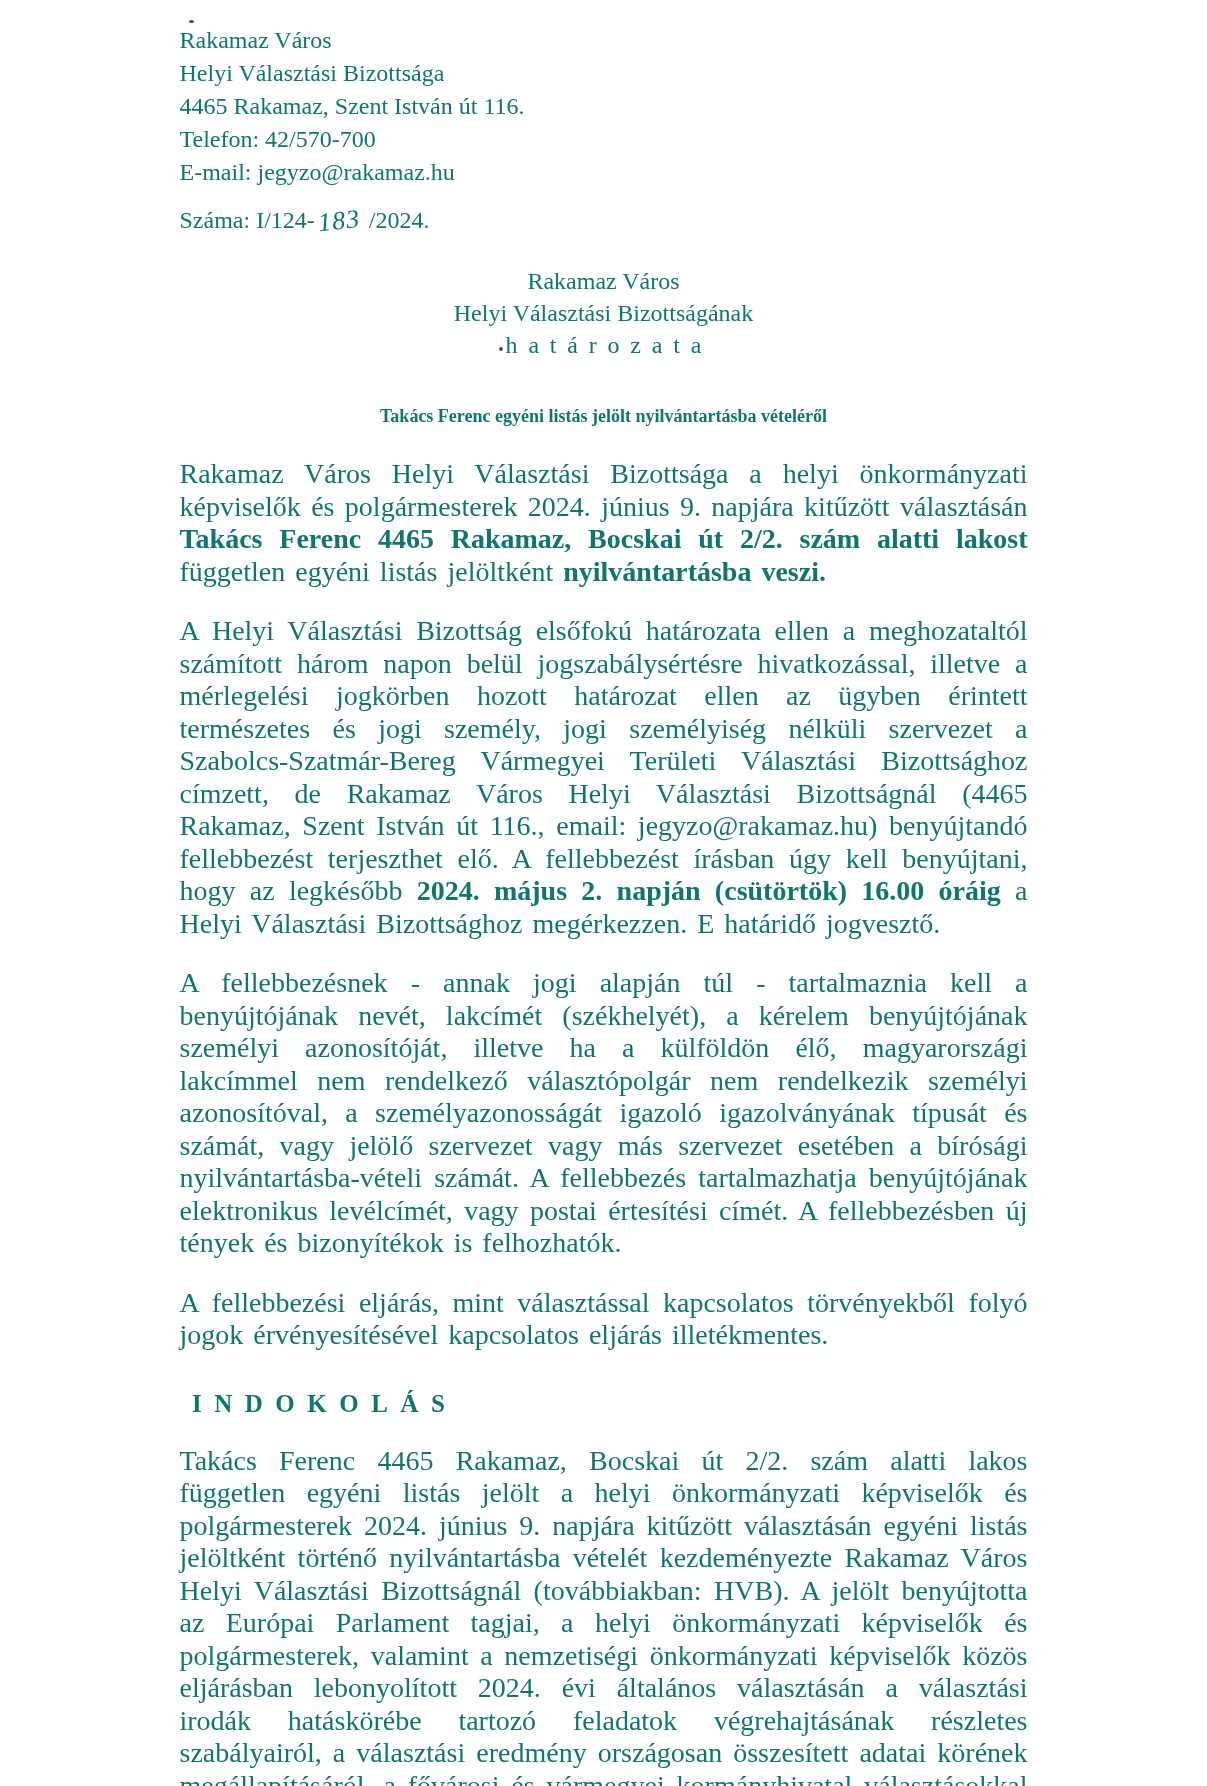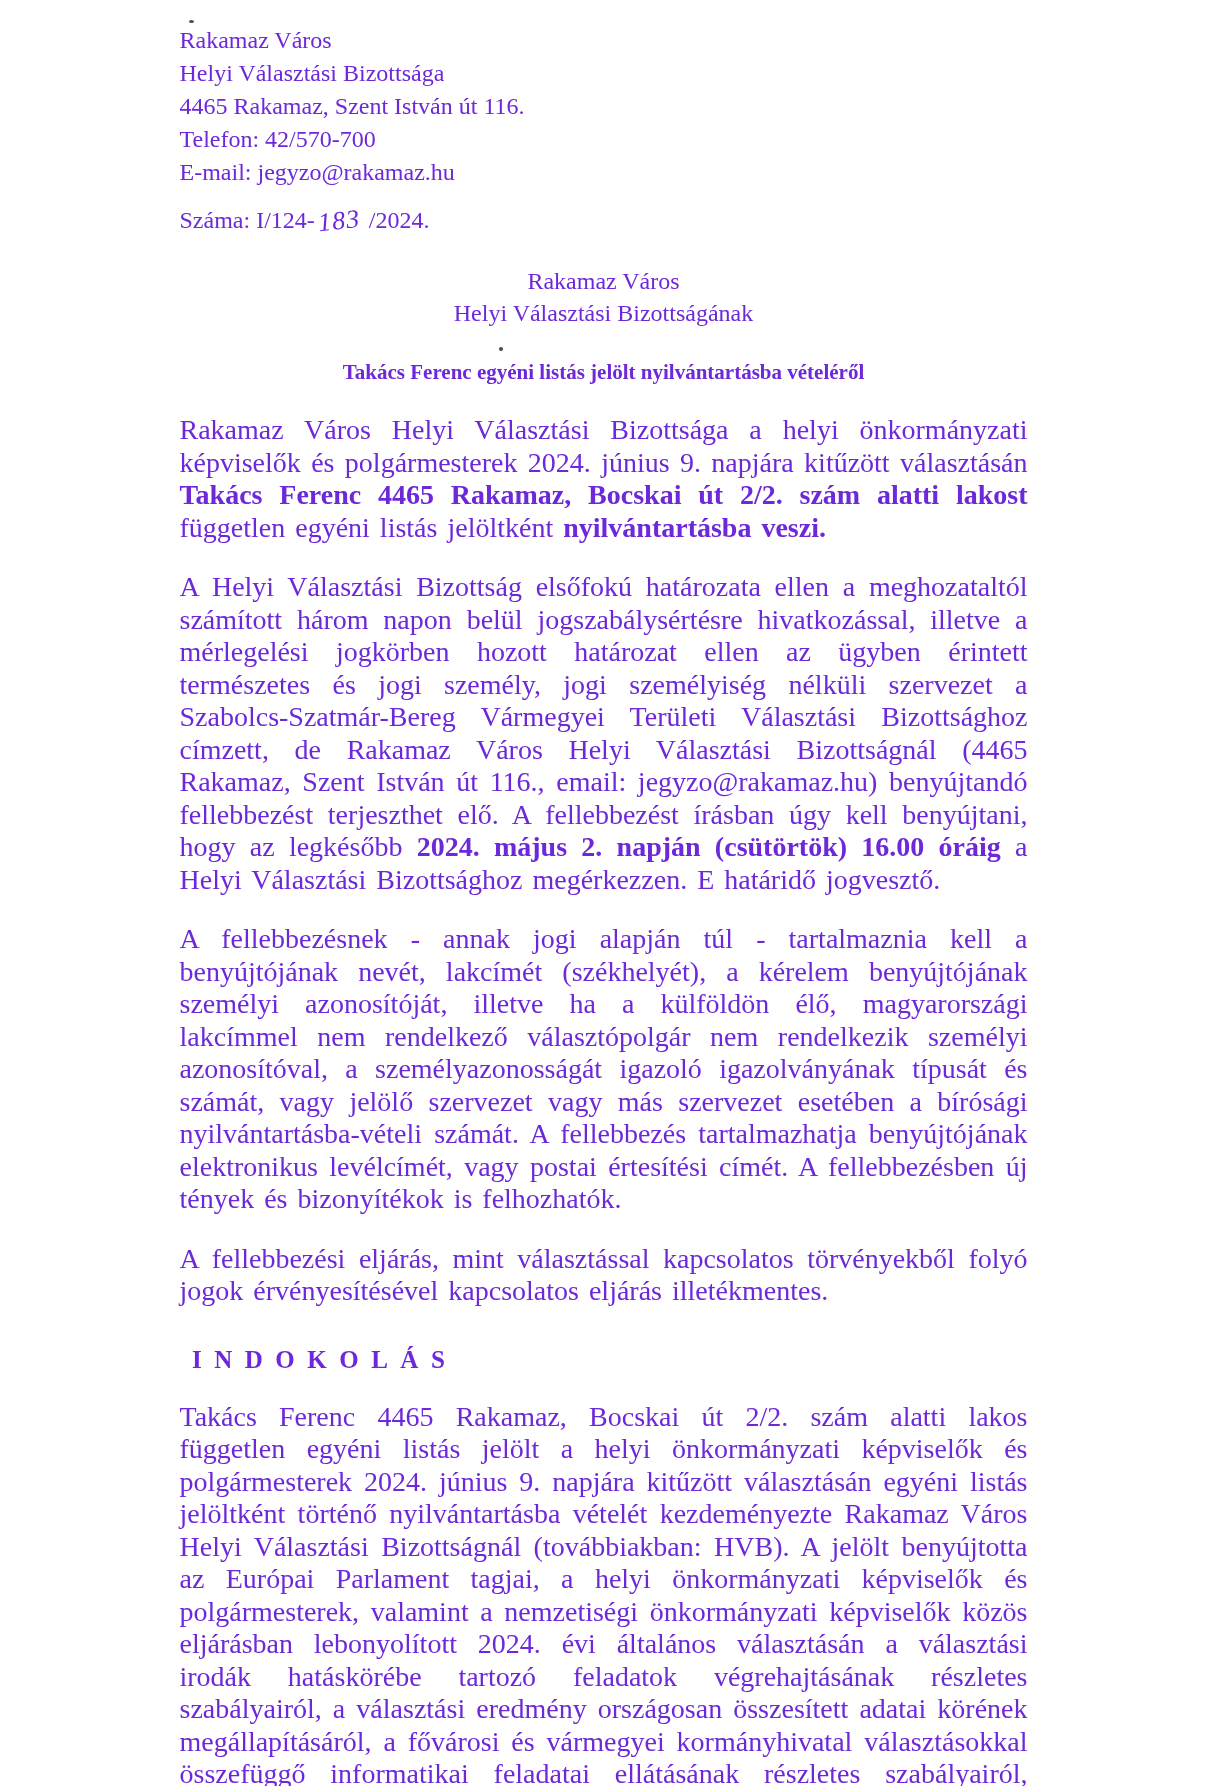--- a/index.html
+++ b/index.html
@@ -8,21 +8,21 @@
     background: #ffffff;
   }
   .page {
     position: relative;
     width: 962px;
     height: 1786px;
     box-sizing: border-box;
     margin: 0 auto;
     padding: 24px 57px 0 57px;
     background: #ffffff;
-    color: #6d28d9;
+    color: #0f766e;
     font-family: "Liberation Serif", "DejaVu Serif", serif;
     overflow: hidden;
   }
   .sender-block {
     font-size: 24px;
     line-height: 33px;
   }
   .case-number {
     margin-top: 14px;
     font-size: 24px;
@@ -40,24 +40,24 @@
     margin-top: 28px;
     text-align: center;
     font-size: 24px;
     line-height: 32px;
   }
   .spaced {
     letter-spacing: 0.45em;
     padding-left: 0.45em; 
   }
   .subject {
-    margin-top: 28px;
+    margin-top: 40px;
     text-align: center;
     font-weight: bold;
-    font-size: 21px;
+    font-size: 18px;
     line-height: 30px;
   }
   p.body {
     margin: 27px 0 0 0;
     font-size: 28px;
     line-height: 32.5px;
     text-align: justify;
     word-spacing: 3px;
   }
   .reason-heading {
@@ -92,20 +92,21 @@
     <div>E-mail: jegyzo@rakamaz.hu</div>
   </header>
 
   <div class="case-number">
     <span>Száma: I/124-</span><span class="handwritten">183</span><span>/2024.</span>
   </div>
 
   <div class="title-block">
     <div>Rakamaz Város</div>
     <div>Helyi Választási Bizottságának</div>
+    <div class="spaced">határozata</div>
   </div>
 
   <div class="subject">Takács Ferenc egyéni listás jelölt nyilvántartásba vételéről</div>
 
   <p class="body"><span>Rakamaz Város Helyi Választási Bizottsága a helyi önkormányzati képviselők és polgármesterek 2024. június 9. napjára kitűzött választásán </span><b>Takács Ferenc 4465 Rakamaz, Bocskai út 2/2. szám alatti lakost</b><span> független egyéni listás jelöltként </span><b>nyilvántartásba veszi.</b></p>
 
   <p class="body"><span>A Helyi Választási Bizottság elsőfokú határozata ellen a meghozataltól számított három napon belül jogszabálysértésre hivatkozással, illetve a mérlegelési jogkörben hozott határozat ellen az ügyben érintett természetes és jogi személy, jogi személyiség nélküli szervezet a Szabolcs-Szatmár-Bereg Vármegyei Területi Választási Bizottsághoz címzett, de Rakamaz Város Helyi Választási Bizottságnál (4465 Rakamaz, Szent István út 116., email: jegyzo@rakamaz.hu) benyújtandó fellebbezést terjeszthet elő. A fellebbezést írásban úgy kell benyújtani, hogy az legkésőbb </span><b>2024. május 2. napján (csütörtök) 16.00 óráig</b><span> a Helyi Választási Bizottsághoz megérkezzen. E határidő jogvesztő.</span></p>
 
   <p class="body">A fellebbezésnek - annak jogi alapján túl - tartalmaznia kell a benyújtójának nevét, lakcímét (székhelyét), a kérelem benyújtójának személyi azonosítóját, illetve ha a külföldön élő, magyarországi lakcímmel nem rendelkező választópolgár nem rendelkezik személyi azonosítóval, a személyazonosságát igazoló igazolványának típusát és számát, vagy jelölő szervezet vagy más szervezet esetében a bírósági nyilvántartásba-vételi számát. A fellebbezés tartalmazhatja benyújtójának elektronikus levélcímét, vagy postai értesítési címét. A fellebbezésben új tények és bizonyítékok is felhozhatók.</p>
 

